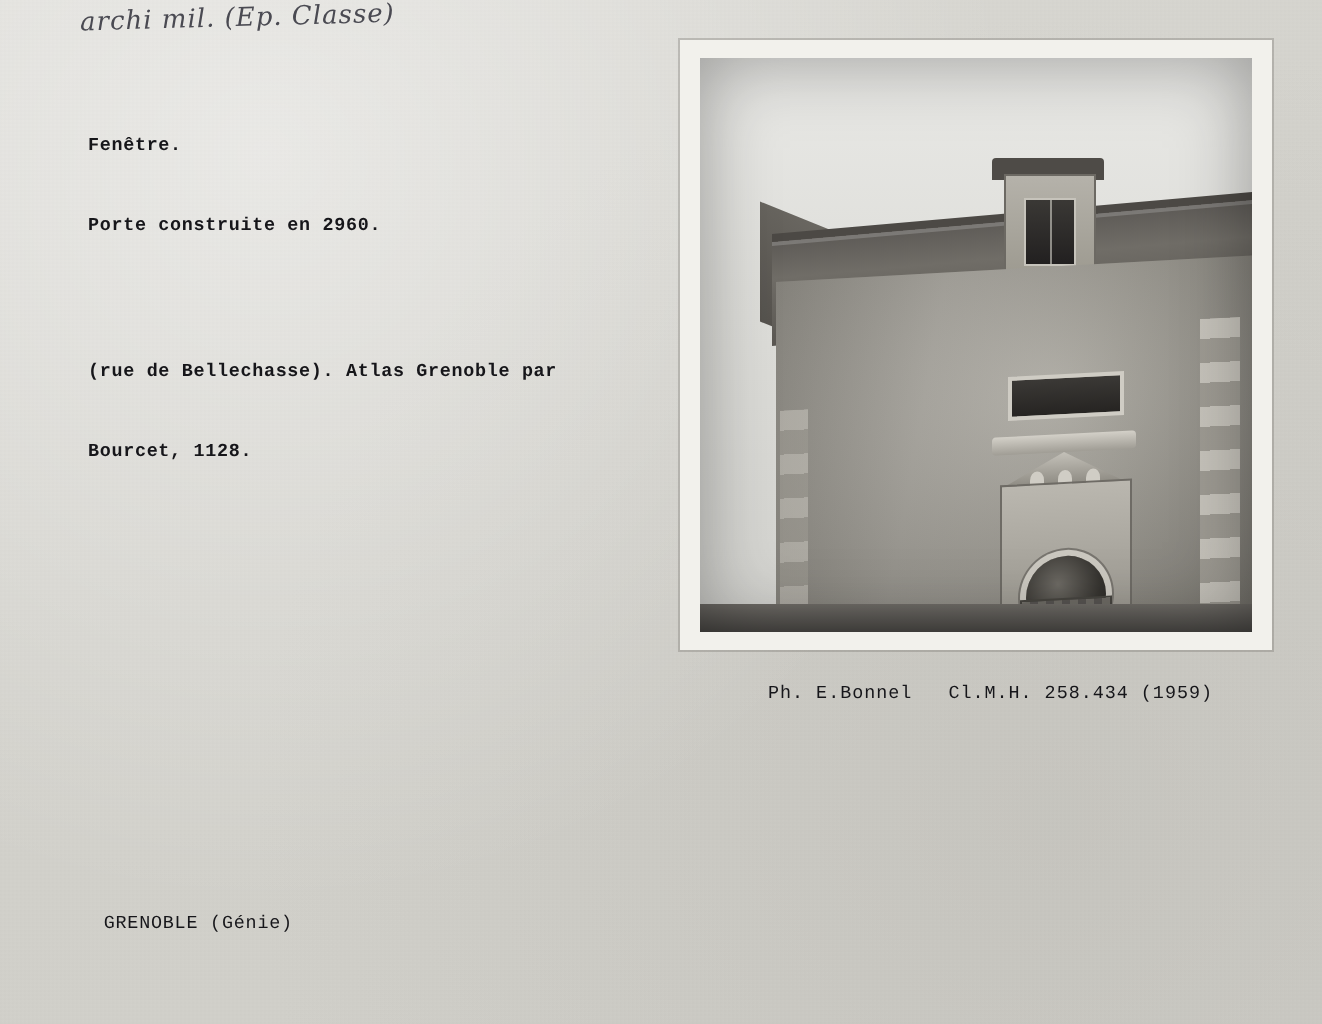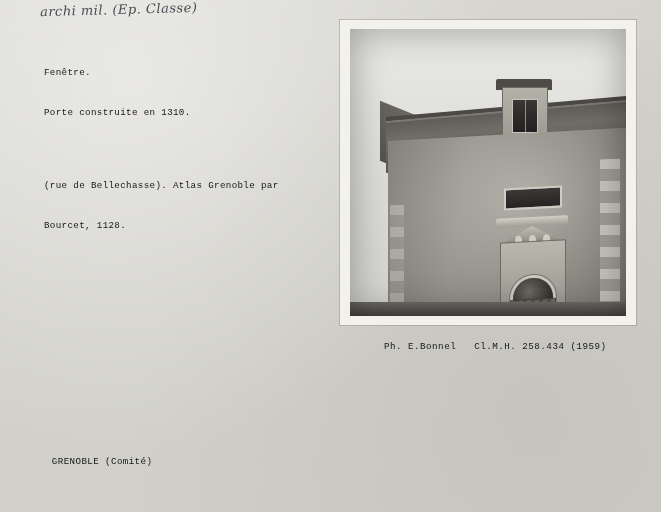--- a/index.html
+++ b/index.html
@@ -52,20 +52,21 @@
   
   .typed-block {
     position: absolute;
     left: 44px;
     top: 40px;
     font-size: 9.2px;
     line-height: 13.2px;
     letter-spacing: .35px;
     white-space: pre;
     color: #16161a;
+    font-weight: bold;
   }
   .typed-block .ln { display: block; }
   .typed-block .gap { display: block; height: 7px; }
 
   
   .photo-frame {
     position: absolute;
     left: 340px;
     top: 20px;
     width: 296px;
@@ -314,21 +315,21 @@
 </head>
 <body>
 
 <div class="paper"></div>
 <div class="grain"></div>
 
 <div class="handwriting">archi mil. (Ep. Classe)</div>
 
 <div class="typed-block">
   <span class="ln">Fenêtre.</span>
-  <span class="ln">Porte construite en 1310.</span>
+  <span class="ln">Porte construite en 2960.</span>
   <span class="gap"></span>
   <span class="ln">(rue de Bellechasse). Atlas Grenoble par</span>
   <span class="ln">Bourcet, 1128.</span>
 </div>
 
 <div class="photo-frame">
   <div class="photo">
     <div class="sky"></div>
 
     <div class="roof-left-slope"></div>
@@ -363,14 +364,14 @@
     </div>
 
     <div class="ground"></div>
     <div class="photo-vignette"></div>
   </div>
 </div>
 
 <div class="credit">Ph. E.Bonnel   Cl.M.H. 258.434 (1959)</div>
 
 <div class="location">
-  <span class="ln">GRENOBLE (Comité)</span>
+  <span class="ln">GRENOBLE (Génie)</span>
 </div>
 
 </body></html>

